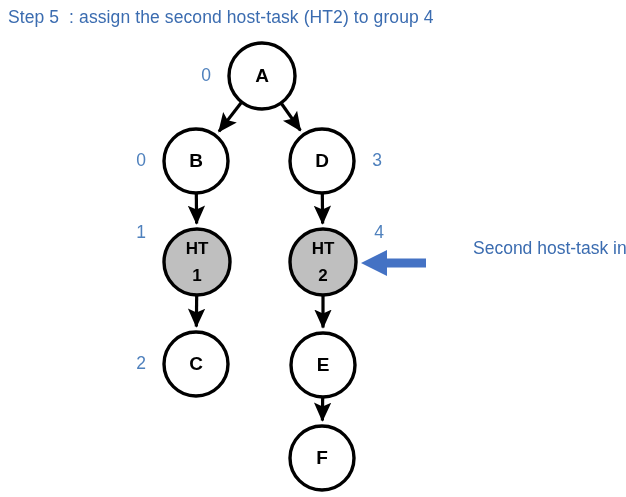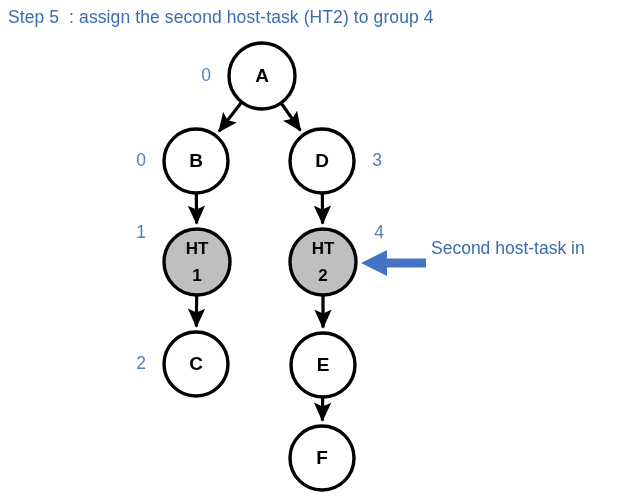--- a/index.html
+++ b/index.html
@@ -33,21 +33,21 @@
   .annotation {
     position: absolute;
     left: 431px;
     top: 236px;
     width: 190px;
     font-size: 17.5px;
     line-height: 25px;
     color: #3b6cb0;
     font-family: "Liberation Sans", sans-serif;
   }
-  .annotation .ann-line { display: block; white-space: pre; }
+  .annotation .ann-line { display: block; white-space: pre; margin-left: 42px; }
   svg.diagram {
     position: absolute;
     left: 0;
     top: 0;
     width: 626px;
     height: 497px;
   }
   text.node-label {
     font-family: "Liberation Sans", sans-serif;
     font-size: 19px;

